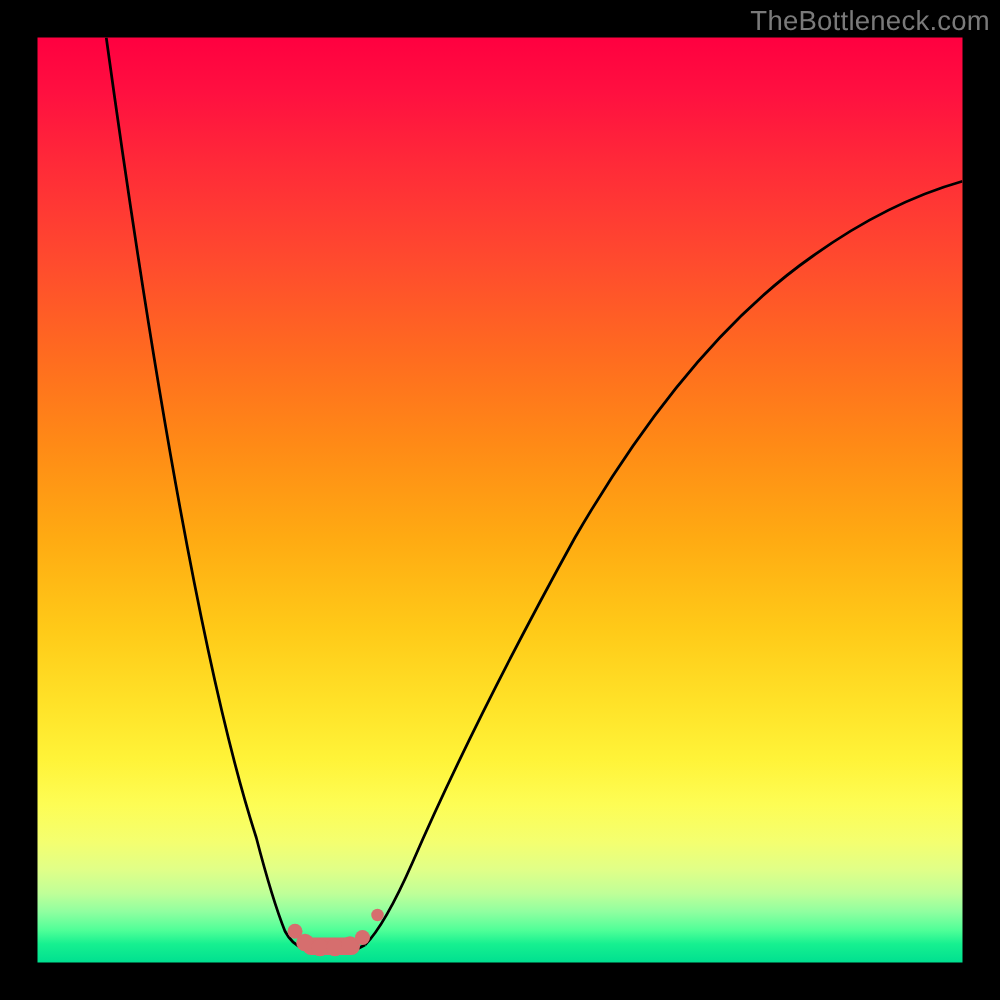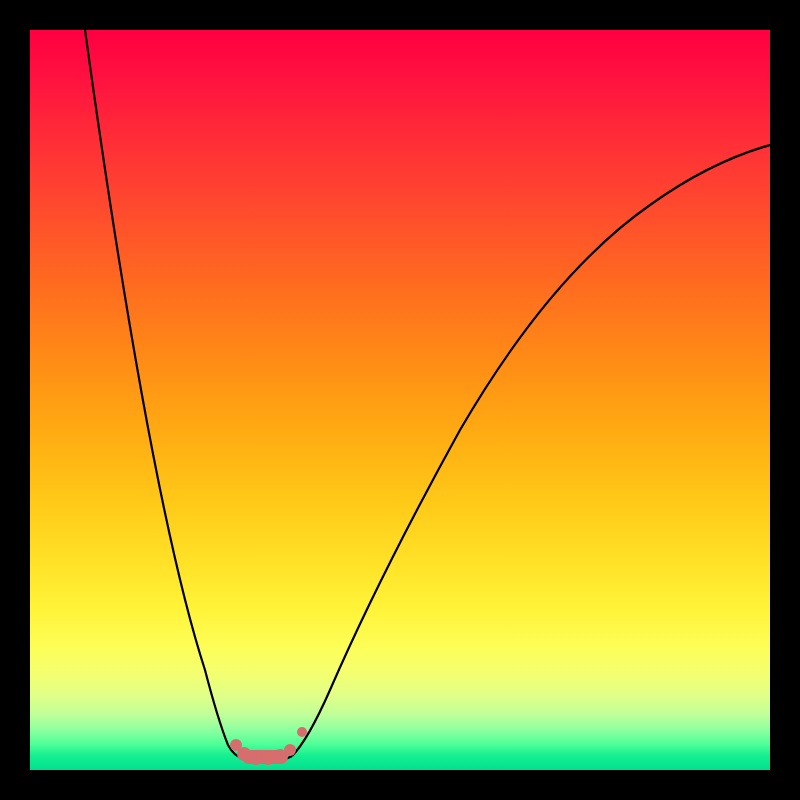--- a/index.html
+++ b/index.html
@@ -66,20 +66,21 @@
     fill: #d66e6e;
   }
   .pill {
     fill: #d66e6e;
   }
 </style>
 </head>
 <body>
 <div class="frame">
 
+  <div class="watermark">TheBottleneck.com</div>
 
   <div class="plot">
     <svg class="curve" viewBox="0 0 740 740" aria-hidden="true">
 
       <path d="M 55 0
                Q 120 470 175 640
                Q 188 690 198 715
                Q 204 726 212 728" fill="none" stroke="#000" stroke-width="2.2"></path>
 
       <path d="M 212 728

